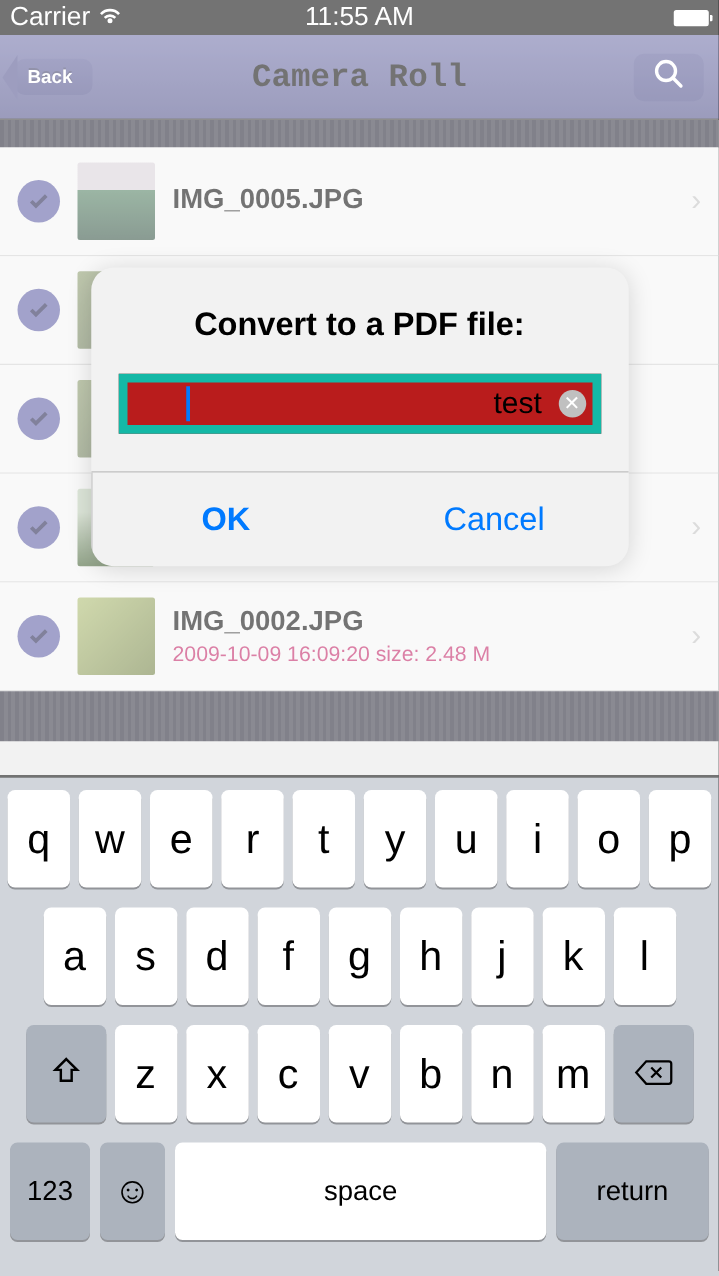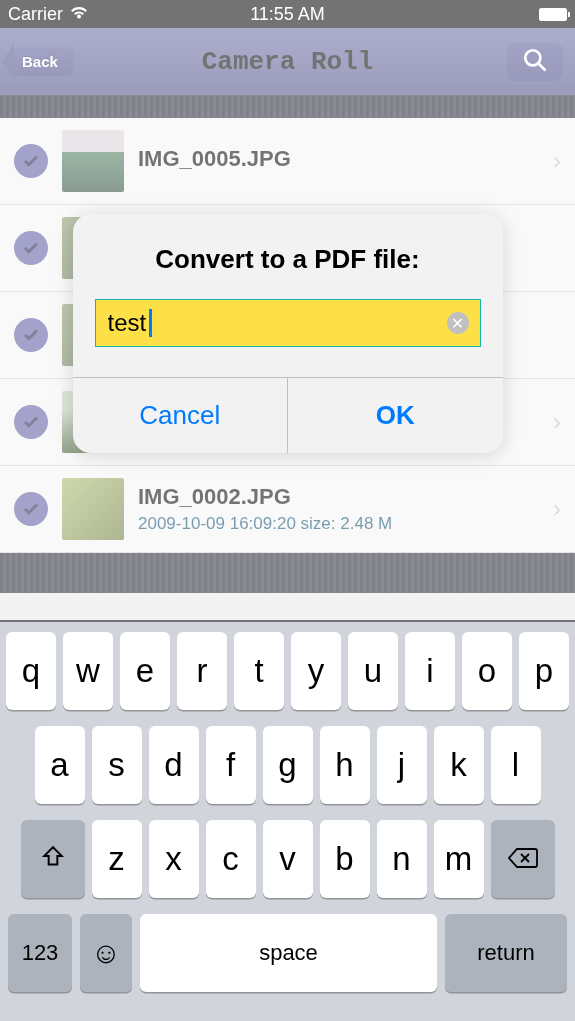--- a/index.html
+++ b/index.html
@@ -1,18 +1,18 @@
 <!DOCTYPE html>
 <html><head>
   <meta charset="utf-8">
   <style>
     * { margin: 0; padding: 0; box-sizing: border-box; font-family: -apple-system, "Helvetica Neue", Helvetica, Arial, sans-serif; }
     body { width: 575px; height: 1021px; background: #000; overflow: hidden; position: relative; }
     
-    .status-bar { height: 28px; background: #000; display: flex; justify-content: space-between; align-items: center; padding: 12px 8px; color: #fff; font-size: 18px; font-weight: 500; }
+    .status-bar { height: 28px; background: #000; display: flex; justify-content: space-between; align-items: center; padding: 12px 8px; color: #fff; font-size: 21px; font-weight: 500; }
     .status-left { display: flex; align-items: center; gap: 6px; }
     .status-center { position: absolute; left: 50%; transform: translateX(-50%); }
     .status-right { display: flex; align-items: center; gap: 4px; }
     .battery { width: 28px; height: 13px; border: 1.5px solid #fff; border-radius: 2px; position: relative; background: #fff; }
     .battery::after { content: ''; position: absolute; right: -4px; top: 3px; width: 2px; height: 5px; background: #fff; border-radius: 0 1px 1px 0; }
     
     .nav-bar { height: 68px; background: linear-gradient(to bottom, #6a6ba5 0%, #5a5b96 50%, #4a4b86 100%); display: flex; align-items: center; justify-content: space-between; padding: 0 12px; border-bottom: 1px solid #333; }
     .back-btn { padding: 6px 16px 6px 10px; background: linear-gradient(to bottom, #575895, #454684); color: #fff; font-size: 15px; font-weight: bold; border-radius: 8px; position: relative; text-shadow: 0 -1px 0 rgba(0,0,0,0.3); }
     .back-btn::before { content: ''; position: absolute; left: -10px; top: 50%; transform: translateY(-50%); width: 0; height: 0; border-right: 12px solid #4d4e8b; border-top: 18px solid transparent; border-bottom: 18px solid transparent; }
     .nav-title { color: #000; font-size: 26px; font-weight: bold; position: absolute; left: 50%; transform: translateX(-50%); font-family: Liberation Mono, monospace; }
@@ -20,39 +20,39 @@
     
     .content { background: #e8e8e8; height: 524px; overflow: hidden; }
     .row { display: flex; align-items: center; padding: 10px 14px; background: #f5f5f5; border-bottom: 1px solid #d0d0d0; gap: 14px; height: 87px; }
     .check-circle { width: 34px; height: 34px; border-radius: 50%; background: #5657a0; display: flex; align-items: center; justify-content: center; }
     .thumb { width: 62px; height: 62px; background: linear-gradient(135deg, #8a9a6a, #5a6a4a); border-radius: 2px; }
     .thumb.t1 { background: linear-gradient(to bottom, #d8d0d8 35%, #4a7a5a 35%, #2a4a3a); }
     .thumb.t2 { background: linear-gradient(to bottom, #c0d0b8 30%, #3a5a2a); }
     .thumb.t3 { background: linear-gradient(135deg, #aaba6a, #6a7a3a); }
     .row-text { flex: 1; }
     .row-title { font-size: 22px; font-weight: bold; color: #000; margin-bottom: 4px; }
-    .row-sub { font-size: 17px; color: #0c4a6e; }
+    .row-sub { font-size: 17px; color: #be185d; }
     .chevron { color: #c0c0c0; font-size: 24px; }
     
     .keyboard { position: absolute; bottom: 0; left: 0; right: 0; height: 399px; background: #d1d5db; padding: 10px 4px 4px; }
     .kb-row { display: flex; justify-content: center; gap: 7px; margin-bottom: 16px; }
     .key { background: #fff; border-radius: 6px; box-shadow: 0 1.5px 0 rgba(0,0,0,0.3); height: 78px; display: flex; align-items: center; justify-content: center; font-size: 33px; color: #000; width: 50px; }
     .kb-row.r2 { padding: 0 28px; }
     .key.shift, .key.backspace { width: 64px; background: #acb3bd; }
     .kb-row.r4 { gap: 8px; padding: 0 4px; }
     .key.num { background: #acb3bd; width: 64px; font-size: 22px; height: 78px; }
     .key.emoji { background: #acb3bd; width: 52px; font-size: 30px; height: 78px; }
     .key.space { flex: 1; font-size: 22px; height: 78px; }
     .key.return { background: #acb3bd; width: 122px; font-size: 22px; height: 78px; }
     
     .overlay { position: absolute; top: 0; left: 0; right: 0; bottom: 0; background: rgba(255,255,255,0.45); z-index: 10; }
     .alert { position: absolute; top: 214px; left: 50%; transform: translateX(-50%); width: 430px; background: #f2f2f2; border-radius: 18px; z-index: 20; overflow: hidden; box-shadow: 0 2px 20px rgba(0,0,0,0.15); }
     .alert-title { text-align: center; padding: 30px 20px 24px; font-size: 26px; font-weight: 600; color: #000; }
     .alert-input-wrap { padding: 0 22px 30px; position: relative; }
-    .alert-input { width: 100%; height: 48px; border: 1px solid #14b8a6; background: #fde047; padding: 0 40px 0 12px; font-size: 24px; color: #000; }
+    .alert-input { width: 100%; height: 48px; border: 7px solid #14b8a6; background: #b91c1c; padding: 0 40px 0 12px; font-size: 24px; color: #000; text-align: right; }
     .input-caret { position: absolute; left: 76px; top: 10px; width: 3px; height: 28px; background: #007aff; animation: blink 1s infinite; }
     @keyframes blink { 50% { opacity: 0; } }
     .clear-btn { position: absolute; right: 34px; top: 50%; transform: translateY(-50%); width: 22px; height: 22px; border-radius: 50%; background: #c0c0c0; display: flex; align-items: center; justify-content: center; color: #fff; font-size: 16px; margin-top: -15px; }
     .alert-buttons { display: flex; border-top: 1px solid #c0c0c0; }
     .alert-btn { flex: 1; padding: 22px 0; text-align: center; font-size: 26px; color: #007aff; font-weight: 400; }
     .alert-btn.ok { border-left: 1px solid #c0c0c0; font-weight: 600; }
   </style>
 </head>
 <body>
 
@@ -155,22 +155,22 @@
 <div class="alert">
   <div class="alert-title">Convert to a PDF file:</div>
   <div class="alert-input-wrap">
     <input class="alert-input" value="test" style="">
     <div class="input-caret"></div>
     <div class="clear-btn">
       <span>✕</span>
     </div>
   </div>
   <div class="alert-buttons">
+    <div class="alert-btn ok">OK</div>
     <div class="alert-btn">Cancel</div>
-    <div class="alert-btn ok">OK</div>
   </div>
 </div>
 
 <div class="keyboard">
   <div class="kb-row" id="kbr1">
       <div class="key">q</div>
       <div class="key">w</div>
       <div class="key">e</div>
       <div class="key">r</div>
       <div class="key">t</div>

